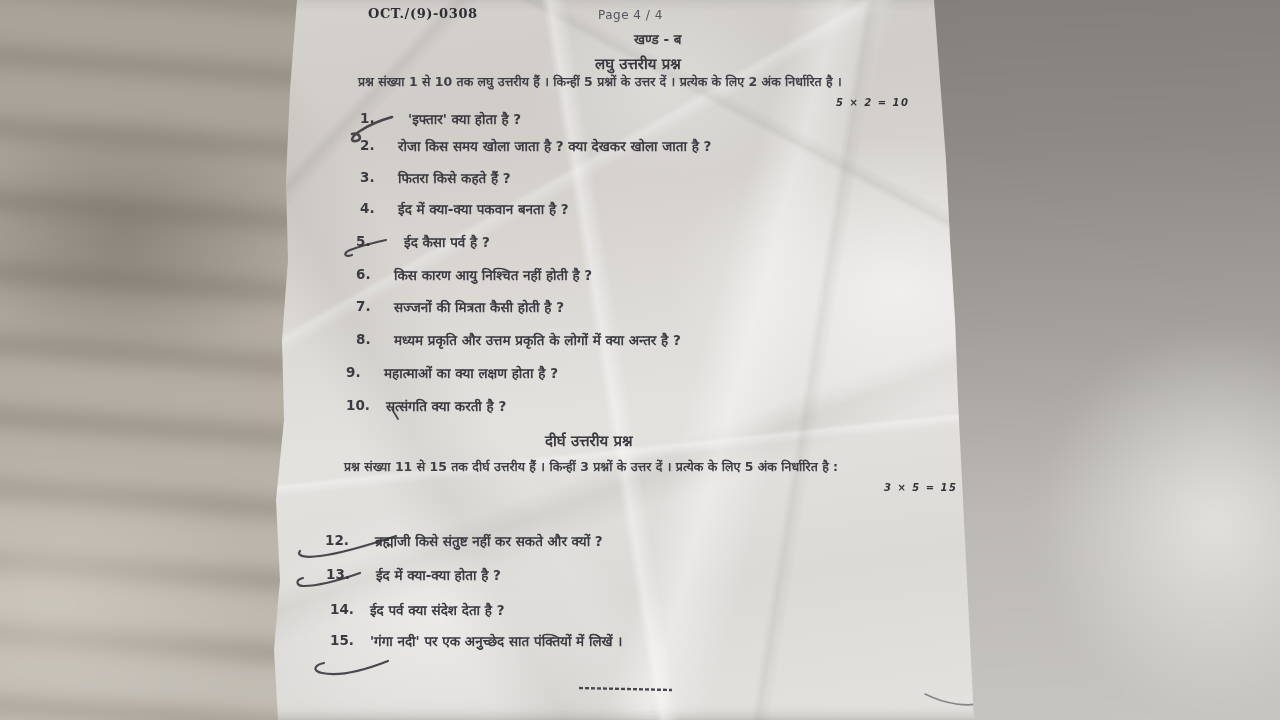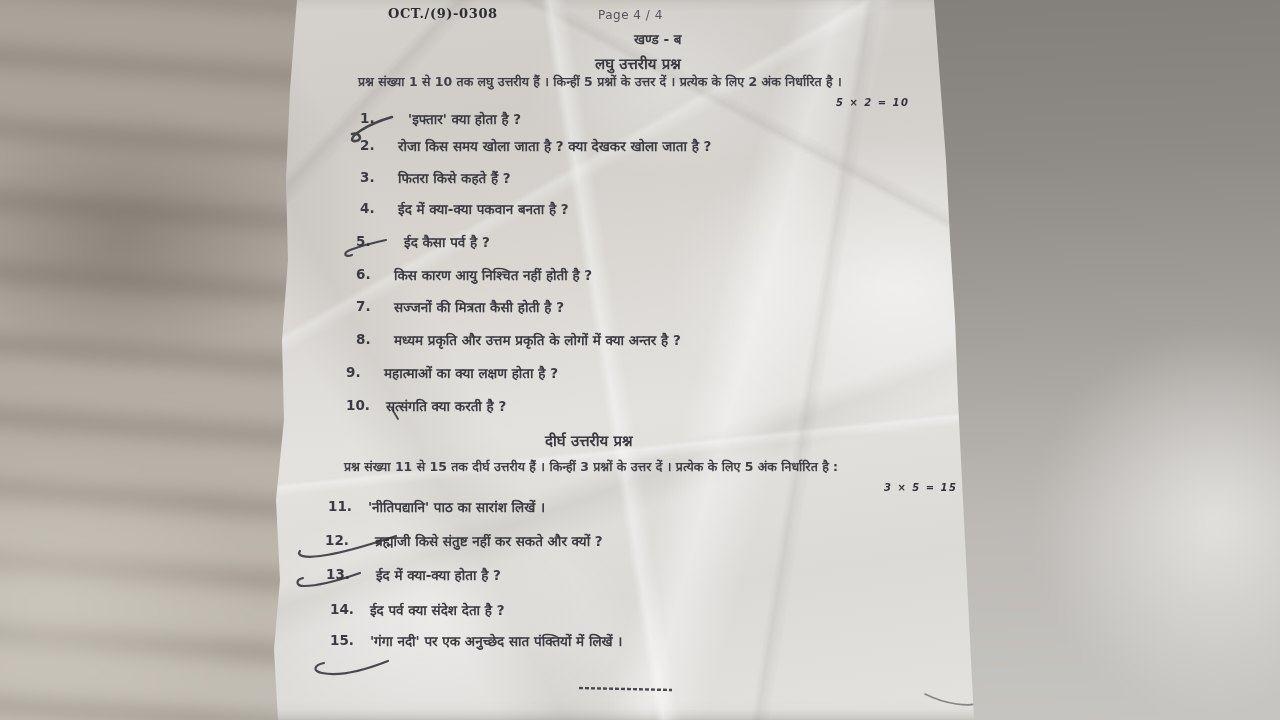--- a/index.html
+++ b/index.html
@@ -59,21 +59,21 @@
       linear-gradient(133deg, transparent 23%, rgba(118,112,104,.14) 23.6%, transparent 24.6%),
       linear-gradient(81deg,  transparent 47%, rgba(255,255,255,.45) 47.6%, transparent 48.8%),
       linear-gradient(99deg,  transparent 62%, rgba(118,112,104,.12) 62.5%, transparent 63.4%),
       linear-gradient(174deg, transparent 60%, rgba(255,255,255,.38) 60.5%, transparent 61.6%),
       linear-gradient(28deg,  transparent 71%, rgba(118,112,104,.12) 71.5%, transparent 72.4%),
       linear-gradient(150deg, transparent 34%, rgba(255,255,255,.30) 34.5%, transparent 35.6%);
     opacity:.9;
   }
   
   .p-text{position:absolute;white-space:nowrap;color:#3a3940;}
-  .code{font-family:"DejaVu Serif","Liberation Serif",serif;font-weight:bold;font-size:13px;letter-spacing:.6px;color:#2e2d33;margin-left:20px;}
+  .code{font-family:"DejaVu Serif","Liberation Serif",serif;font-weight:bold;font-size:13px;letter-spacing:.6px;color:#2e2d33;}
   .pageno{font-size:12px;color:#55545c;letter-spacing:.5px;}
   .h-sec{font-weight:bold;font-size:13.5px;}
   .h-title{font-weight:bold;font-size:15px;}
   .instr{font-weight:bold;font-size:12.5px;color:#403f46;text-align:right;}
   .marks{font-weight:bold;font-style:italic;font-size:10px;letter-spacing:1.5px;color:#333238;margin-top:25px;}
   .q{position:absolute;display:flex;gap:16px;white-space:nowrap;color:#3b3a41;font-size:13.5px;font-weight:600;}
   .q .qno{min-width:22px;}
   .gap-lg{gap:26px;}
   
   .pen{position:absolute;left:0;top:0;pointer-events:none;}
@@ -135,24 +135,20 @@
     </div>
     <div class="q" style="left:346px;top:397px">
       <span class="qno">10.</span>
       <span class="qtext">सत्संगति क्या करती है ?</span>
     </div>
 
     <div class="p-text h-title" style="left:545px;top:430px">दीर्घ उत्तरीय प्रश्न</div>
     <div class="p-text instr" style="left:344px;top:458px">प्रश्न संख्या 11 से 15 तक दीर्घ उत्तरीय हैं । किन्हीं 3 प्रश्नों के उत्तर दें । प्रत्येक के लिए 5 अंक निर्धारित है :</div>
     <div class="p-text marks" style="left:884px;top:457px">3 × 5 = 15</div>
 
-    <div class="q" style="left:328px;top:498px">
-      <span class="qno">11.</span>
-      <span class="qtext">'नीतिपद्यानि' पाठ का सारांश लिखें ।</span>
-    </div>
     <div class="q gap-lg" style="left:325px;top:532px">
       <span class="qno">12.</span>
       <span class="qtext">ब्रह्माजी किसे संतुष्ट नहीं कर सकते और क्यों ?</span>
     </div>
     <div class="q gap-lg" style="left:326px;top:566px">
       <span class="qno">13.</span>
       <span class="qtext">ईद में क्या-क्या होता है ?</span>
     </div>
     <div class="q" style="left:330px;top:601px">
       <span class="qno">14.</span>

